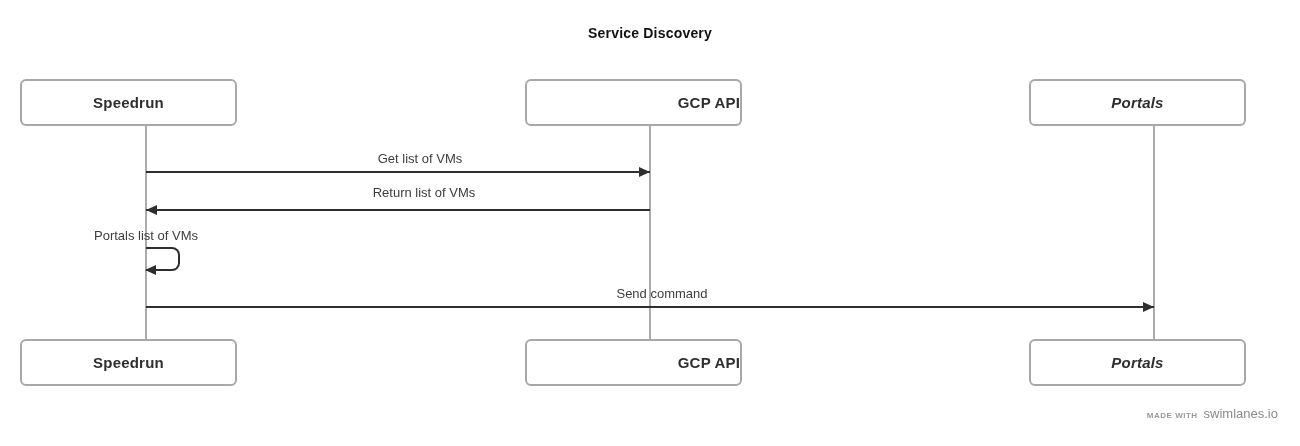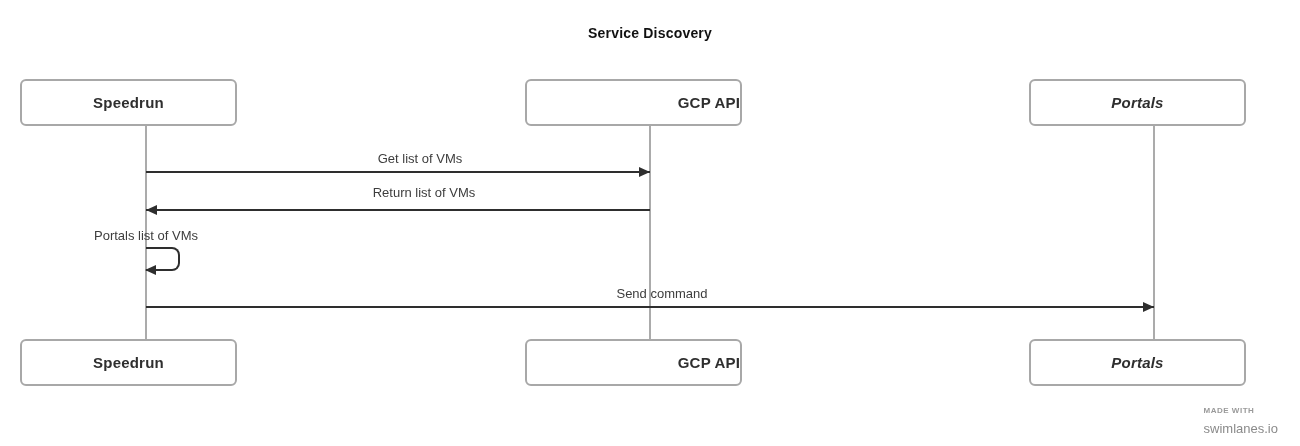--- a/index.html
+++ b/index.html
@@ -71,21 +71,21 @@
     border-radius: 0 8px 8px 0;
   }
   .self-loop .ah.loop {
     left: -1px; top: 16px;
     border-top: 5px solid transparent; border-bottom: 5px solid transparent;
     border-right: 11px solid #2e2e2e;
   }
 
   .footer {
     position: absolute; right: 22px; top: 406px;
-    display: flex; align-items: baseline; gap: 6px; flex-direction: column;
+    display: flex; align-items: baseline; gap: 6px;
   }
   .made-with {
     font-size: 8px; font-weight: 700; color: #9a9a9a; letter-spacing: 0.5px;
   }
   .brand {
     font-size: 13px; color: #8a8a8a; text-decoration: none; cursor: pointer;
   }
 </style>
 </head>
 <body>

